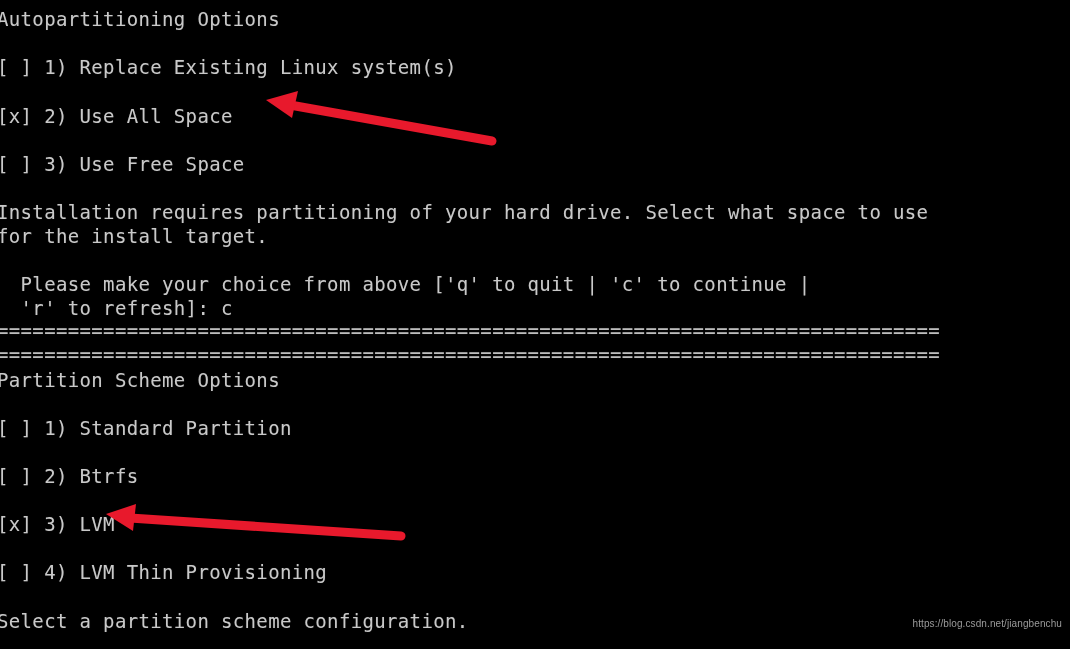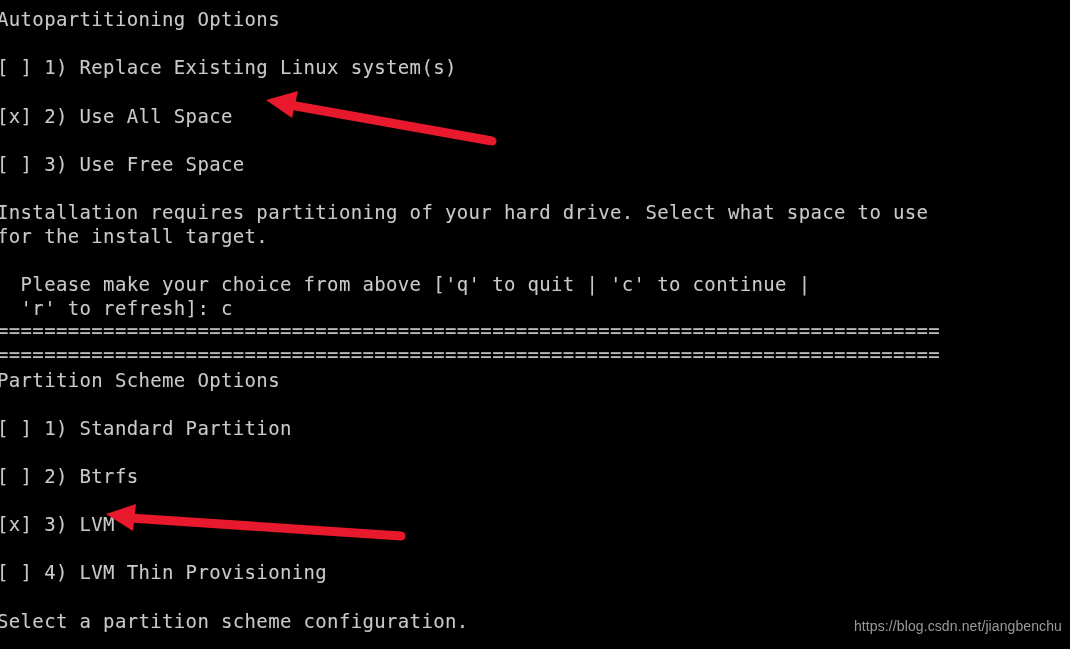--- a/index.html
+++ b/index.html
@@ -57,21 +57,21 @@
     pointer-events: none;
   }
 
   
   .watermark {
     position: absolute;
     right: 8px;
     top: 618px;
     color: #9a9a9a;
     font-family: "Liberation Sans", sans-serif;
-    font-size: 14px;
+    font-size: 10px;
     letter-spacing: 0.1px;
     z-index: 4;
     white-space: pre;
   }
 </style>
 </head>
 <body>
 
 <div id="screen">
 

